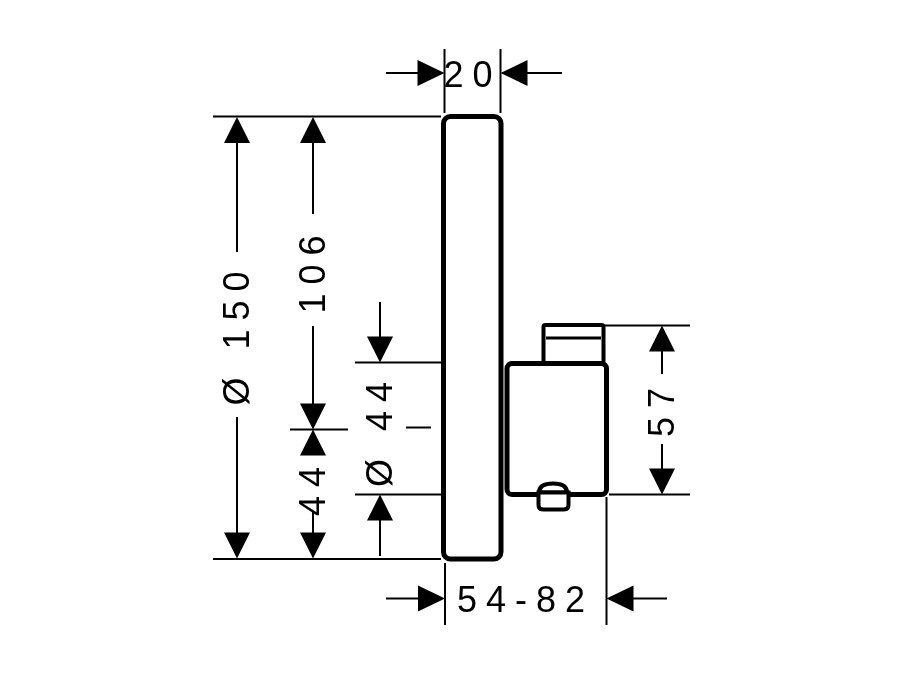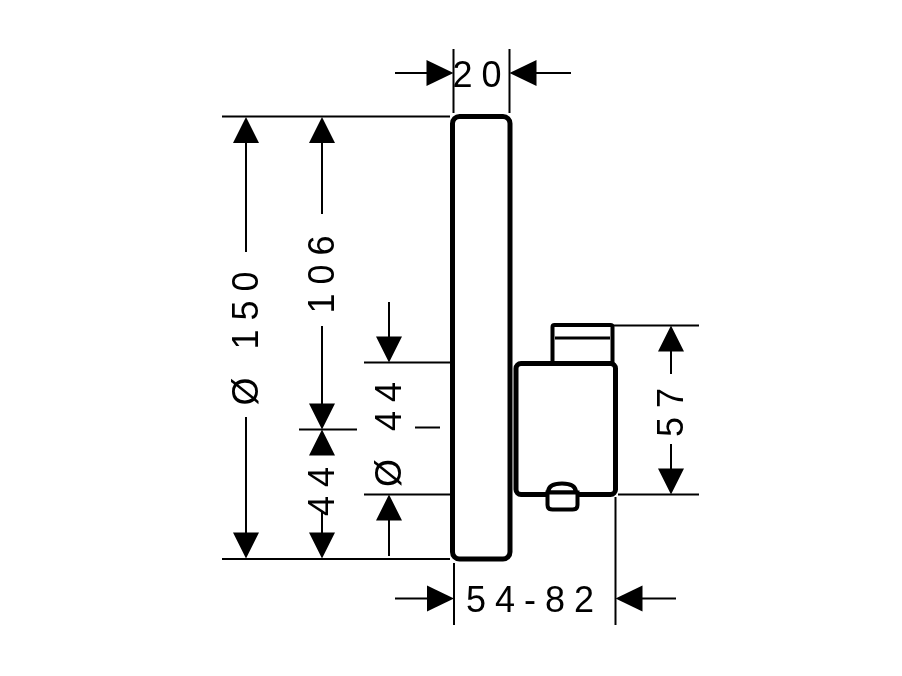--- a/index.html
+++ b/index.html
@@ -1,21 +1,20 @@
 <!DOCTYPE html>
 <html><head>
 <meta charset="utf-8">
 <style>
   html,body{margin:0;padding:0;background:#ffffff;}
   .stage{
     position:relative;
     width:834px;height:676px;
     background:#ffffff;
     overflow:hidden;
-    padding-left:9px;
   }
   svg{display:block;}
   .dim-text{
     font-family:"Liberation Sans", sans-serif;
     font-size:36px;
     letter-spacing:9px;
     fill:#000;
   }
   .thin{stroke:#000;stroke-width:2;fill:none;}
   .thick{stroke:#000;stroke-width:5;fill:#ffffff;}

